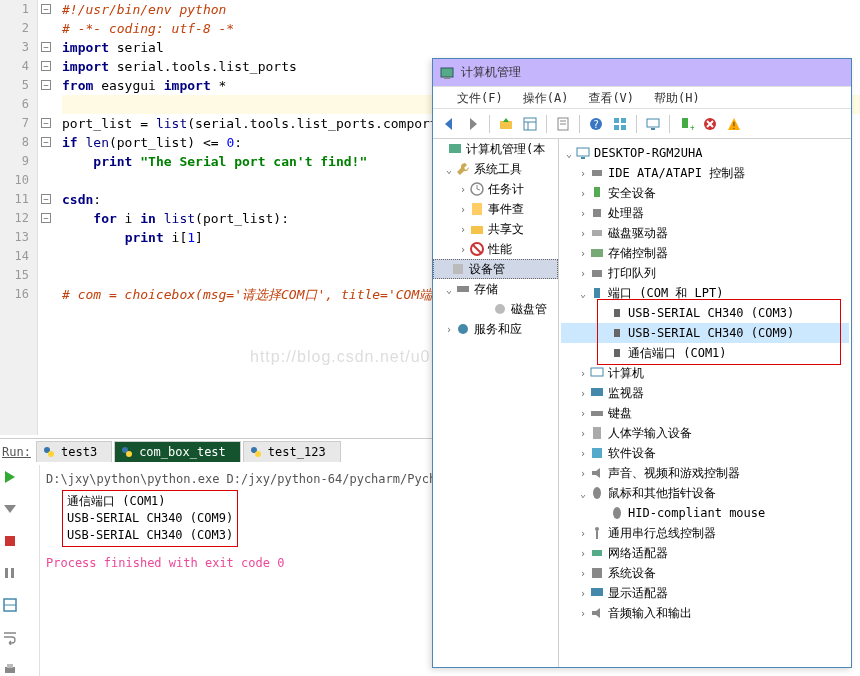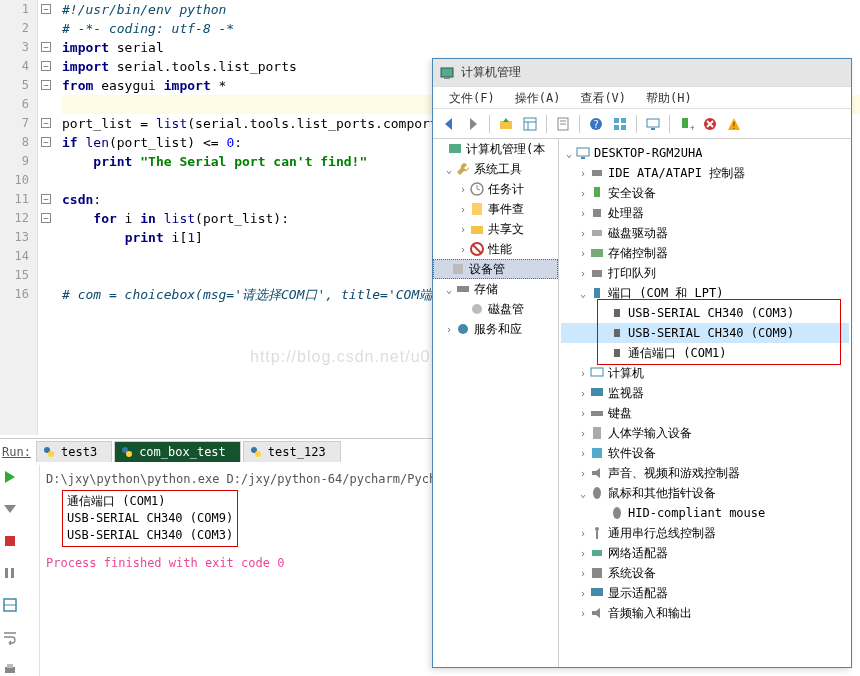--- a/index.html
+++ b/index.html
@@ -7,21 +7,21 @@
 
 
 .editor { position: absolute; top: 0; left: 0; width: 860px; height: 435px; background: #fff; }
 .gutter { position: absolute; left: 0; top: 0; width: 38px; height: 100%; background: #f0f0f0; border-right: 1px solid #e0e0e0; text-align: right; padding-right: 8px; color: #999; font-size: 12px; font-family: Consolas, monospace; }
 .gutter div { height: 19px; line-height: 19px; }
 .fold-col { position: absolute; left: 38px; top: 0; width: 18px; height: 100%; background: #fff; }
 .fold-col .fm { position: absolute; left: 3px; width: 10px; height: 10px; border: 1px solid #888; background: #fff; font-size: 9px; line-height: 8px; text-align: center; color: #666; cursor: pointer; }
 .code { position: absolute; left: 56px; top: 0; right: 0; padding-left: 6px; font-size: 13px; font-family: Consolas, "Courier New", monospace; }
 .code .line { height: 19px; line-height: 19px; white-space: pre; }
 .code .hl { background: #fffae3; }
-.c-comment { color: #0c4a6e; font-style: italic; }
+.c-comment { color: #c2410c; font-style: italic; }
 .c-kw { color: #000080; font-weight: bold; }
 .c-str { color: #008000; font-weight: bold; }
 .c-builtin { color: #000080; }
 .c-num { color: #0000ff; }
 .c-id { color: #000; }
 .watermark { position: absolute; left: 250px; top: 348px; color: #ddd; font-size: 16px; font-family: Arial; letter-spacing: 1px; }
 
 
 .run-panel { position: absolute; left: 0; top: 438px; width: 440px; height: 238px; border-top: 1px solid #ccc; background: #fff; }
 .run-label { position: absolute; left: 2px; top: 6px; font-size: 12px; color: #555; text-decoration: underline; }
@@ -32,24 +32,24 @@
 .run-toolbar { position: absolute; left: 0; top: 26px; width: 40px; bottom: 0; border-right: 1px solid #e0e0e0; }
 .run-toolbar .tb { width: 20px; height: 20px; margin: 4px 2px; display: inline-block; }
 .console { position: absolute; left: 40px; top: 26px; right: 0; bottom: 0; padding: 6px; font-size: 12px; font-family: Consolas, monospace; }
 .console .cline { height: 17px; line-height: 17px; white-space: pre; }
 .console .redbox { border: 1px solid #d00; padding: 2px 4px; display: inline-block; margin: 2px 0 6px 16px; }
 .console .header { color: #555; }
 .console .exit { color: #ec4899; margin-top: 2px; }
 
 
 .cm-window { position: absolute; left: 432px; top: 58px; width: 420px; height: 610px; background: #fff; border: 1px solid #4a86b8; box-shadow: -2px 2px 6px rgba(0,0,0,0.15); }
-.cm-title { height: 28px; background: #e5e5e5; display: flex; align-items: center; padding-left: 6px; border-bottom: 1px solid #e0e0e0; }
+.cm-title { height: 28px; background: #c4b5fd; display: flex; align-items: center; padding-left: 6px; border-bottom: 1px solid #e0e0e0; }
 .cm-title .icon { width: 16px; height: 16px; margin-right: 6px; }
 .cm-title span { font-size: 12px; color: #333; }
-.cm-menu { height: 22px; border-bottom: 1px solid #e0e0e0; padding-left: 6px; }
+.cm-menu { height: 22px; border-bottom: 1px solid #e0e0e0; padding-left: 14px; }
 .cm-menu span { font-size: 12px; color: #333; padding: 3px 10px; display: inline-block; cursor: pointer; }
 .cm-toolbar { height: 30px; border-bottom: 1px solid #d0d0d0; padding: 4px 6px; display: flex; align-items: center; gap: 4px; }
 .cm-toolbar .tbtn { width: 20px; height: 20px; display: inline-flex; align-items: center; justify-content: center; cursor: pointer; }
 .cm-toolbar .sep { width: 1px; height: 18px; background: #ccc; margin: 0 2px; }
 .cm-body { display: flex; height: calc(100% - 80px); }
 .cm-left { width: 126px; border-right: 1px solid #d0d0d0; font-size: 12px; overflow: hidden; }
 .cm-right { flex: 1; font-size: 12px; padding: 4px 2px; overflow: hidden; }
 .tree-item { display: flex; align-items: center; height: 20px; padding-left: 4px; cursor: pointer; white-space: nowrap; }
 .tree-item .exp { width: 12px; font-size: 10px; color: #666; text-align: center; }
 .tree-item .ticon { width: 16px; height: 16px; margin-right: 3px; display: inline-flex; align-items: center; justify-content: center; }
@@ -329,21 +329,21 @@
         </div>
         <div class="tree-item" style="padding-left: 10px;">
           <span class="exp">⌄</span>
           <span class="ticon">
             <svg width="16" height="16">
               <rect x="2" y="5" width="12" height="6" fill="#888"></rect>
             </svg>
           </span>
           <span>存储</span>
         </div>
-        <div class="tree-item" style="padding-left: 24px;">
+        <div class="tree-item" style="padding-left: 24px; margin-left: 23px;">
           <span class="exp"></span>
           <span class="ticon">
             <svg width="16" height="16">
               <circle cx="8" cy="8" r="5" fill="#bbb"></circle>
             </svg>
           </span>
           <span>磁盘管</span>
         </div>
         <div class="tree-item" style="padding-left: 10px;">
           <span class="exp">›</span>

